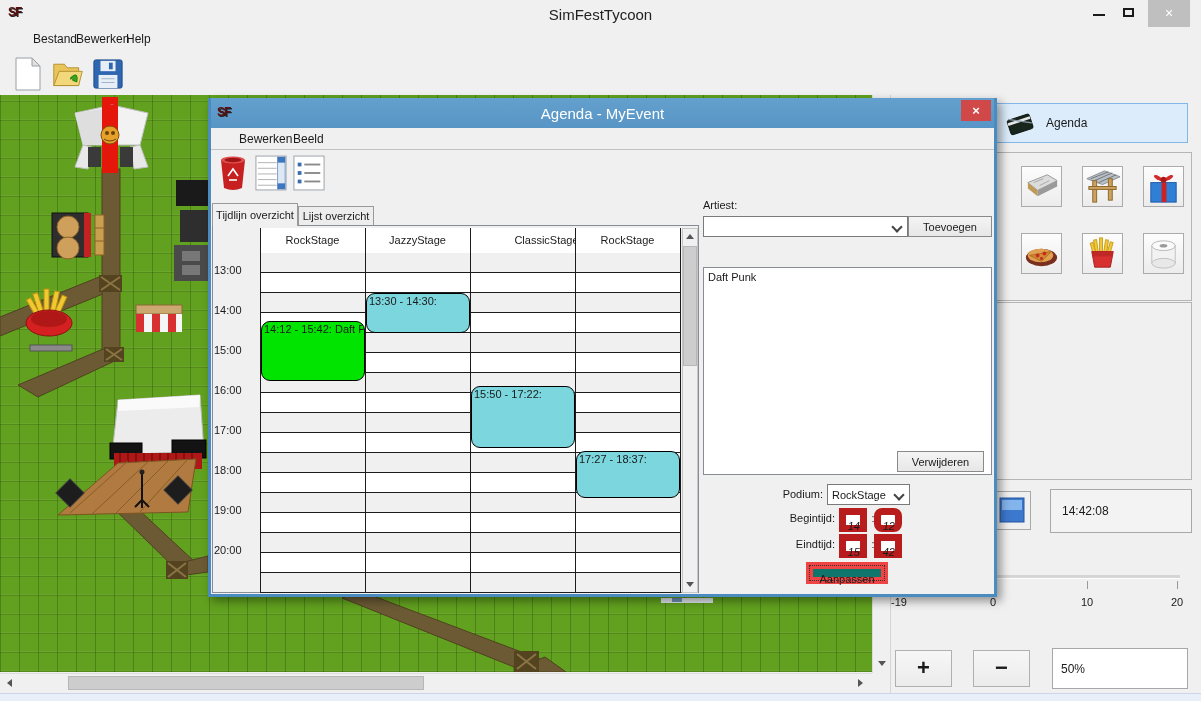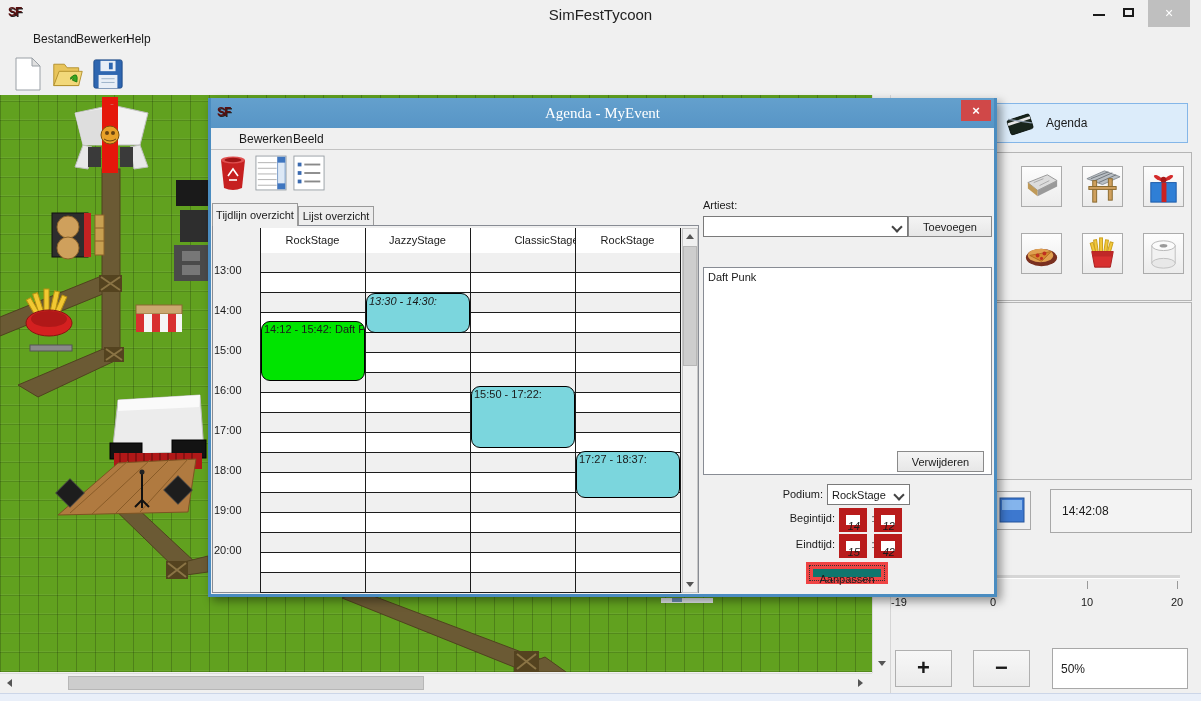--- a/index.html
+++ b/index.html
@@ -52,21 +52,21 @@
      box-sizing:border-box;text-align:center;font-size:22px;font-weight:bold;line-height:33px;}
   #zoom-box{left:1052px;top:648px;width:136px;height:41px;background:#fff;border:1px solid #a8a8a8;
      box-sizing:border-box;font-size:12px;}
   #zoom-box span{position:absolute;left:8px;top:13px;}
   #statusbar{left:0;top:693px;width:1201px;height:8px;background:#e9eff9;border-top:1px solid #ccd6e8;box-sizing:border-box;}
   
   #dialog{left:208px;top:98px;width:789px;height:499px;background:#f0f0f0;z-index:10;
      border-left:3px solid #4a8cc0;border-right:3px solid #4a8cc0;border-bottom:3px solid #4a8cc0;
      box-sizing:border-box;box-shadow:4px 4px 9px rgba(0,0,0,0.40);}
   #dlg-titlebar{left:0;top:0;width:783px;height:30px;background:linear-gradient(#64a0cd,#5795c6);}
-  #dlg-title{left:0;top:7px;width:783px;text-align:center;font-size:15px;color:#fff;font-family:Liberation Serif, serif;}
+  #dlg-title{left:0;top:7px;width:783px;text-align:center;font-size:15px;color:#fff;}
   #dlg-close{left:750px;top:2px;width:30px;height:21px;background:#d04848;color:#fff;font-size:13px;
      font-weight:bold;text-align:center;line-height:21px;}
   #dlg-menubar{left:0;top:30px;width:783px;height:22px;border-bottom:1px solid #c3c3c3;box-sizing:border-box;}
   .sf-logo{font-weight:bold;font-size:12px;color:#5a1010;text-shadow:1px 1px 0 #222;letter-spacing:-1px;}
   
   .tab{box-sizing:border-box;font-size:11px;text-align:center;}
   #tab-active{left:1px;top:105px;width:86px;height:23px;background:#f0f0f0;border:1px solid #9a9a9a;
      border-bottom:none;z-index:3;line-height:22px;}
   #tab-inactive{left:87px;top:108px;width:76px;height:20px;background:#ededed;border:1px solid #9a9a9a;
      border-bottom:none;z-index:1;line-height:19px;}
@@ -324,21 +324,21 @@
 
     <div class="abs label11 txt" style="left:540px;top:390px;width:72px;text-align:right;">Podium:</div>
     <div class="abs combo" style="left:616px;top:386px;width:83px;height:21px;">
       <span class="val">RockStage</span>
       <span class="chev"></span>
     </div>
 
     <div class="abs label11 txt" style="left:524px;top:414px;width:100px;text-align:right;">Begintijd:</div>
     <div class="abs numfield" style="left:628px;top:410px;width:28px;height:24px;">14</div>
     <div class="abs label11" style="left:658px;top:414px;width:8px;text-align:center;">:</div>
-    <div class="abs numfield" style="left:663px;top:410px;width:28px;height:24px;">12</div>
+    <div class="abs numfield" style="left:663px;top:410px;width:28px;height:24px;border-radius:8px;">12</div>
 
     <div class="abs label11 txt" style="left:524px;top:440px;width:100px;text-align:right;">Eindtijd:</div>
     <div class="abs numfield" style="left:628px;top:436px;width:28px;height:24px;">15</div>
     <div class="abs label11" style="left:658px;top:440px;width:8px;text-align:center;">:</div>
     <div class="abs numfield" style="left:663px;top:436px;width:28px;height:24px;">42</div>
 
     <div class="abs btn" id="btn-apply" style="left:595px;top:464px;width:82px;height:22px;line-height:21px;">Aanpassen</div>
   <div class="dlg-toolbtn abs" style="left:6px;top:57px;"><svg viewBox="0 0 30 36">
           <path d="M3 5 L27 5 L24 33 Q15 37 6 33 Z" fill="#c62020"></path>
           <ellipse cx="15" cy="5" rx="12" ry="3.5" fill="#e05050"></ellipse>
@@ -403,21 +403,21 @@
       <div class="vline abs" style="left:469px;"></div>
       <div class="gutter-label txt abs" style="top: 166px;">13:00</div>
       <div class="gutter-label txt abs" style="top: 206px;">14:00</div>
       <div class="gutter-label txt abs" style="top: 246px;">15:00</div>
       <div class="gutter-label txt abs" style="top: 286px;">16:00</div>
       <div class="gutter-label txt abs" style="top: 326px;">17:00</div>
       <div class="gutter-label txt abs" style="top: 366px;">18:00</div>
       <div class="gutter-label txt abs" style="top: 406px;">19:00</div>
       <div class="gutter-label txt abs" style="top: 446px;">20:00</div>
       <div class="event txt abs" style="left:50px;top:223px;width:104px;height:60px;background:#00e400;">14:12 - 15:42: Daft Punk</div>
-      <div class="event txt abs" style="left:155px;top:195px;width:104px;height:40px;background:#7bd6dd;font-style:italic;">13:30 - 14:30:</div>
+      <div class="event txt abs" style="left:155px;top:195px;width:104px;height:40px;background:#7bd6dd;">13:30 - 14:30:</div>
       <div class="event txt abs" style="left:260px;top:288.33333333333337px;width:104px;height:61.33333333333326px;background:#7bd6dd;">15:50 - 17:22:</div>
       <div class="event txt abs" style="left:365px;top:353px;width:104px;height:46.66666666666663px;background:#7bd6dd;">17:27 - 18:37:</div>
     </div>
 
 <div class="itembtn abs" style="left:1021px;top:166px;"><svg viewBox="0 0 40 40">
         <polygon points="6,16 26,8 36,14 16,24" fill="#dcdcdc" stroke="#999"></polygon>
         <polygon points="6,16 16,24 16,30 6,22" fill="#c09a58"></polygon>
         <polygon points="16,24 36,14 36,20 16,30" fill="#9a9a9a"></polygon>
         <g stroke="#aaa">
           <line x1="12" y1="16" x2="22" y2="12"></line>

